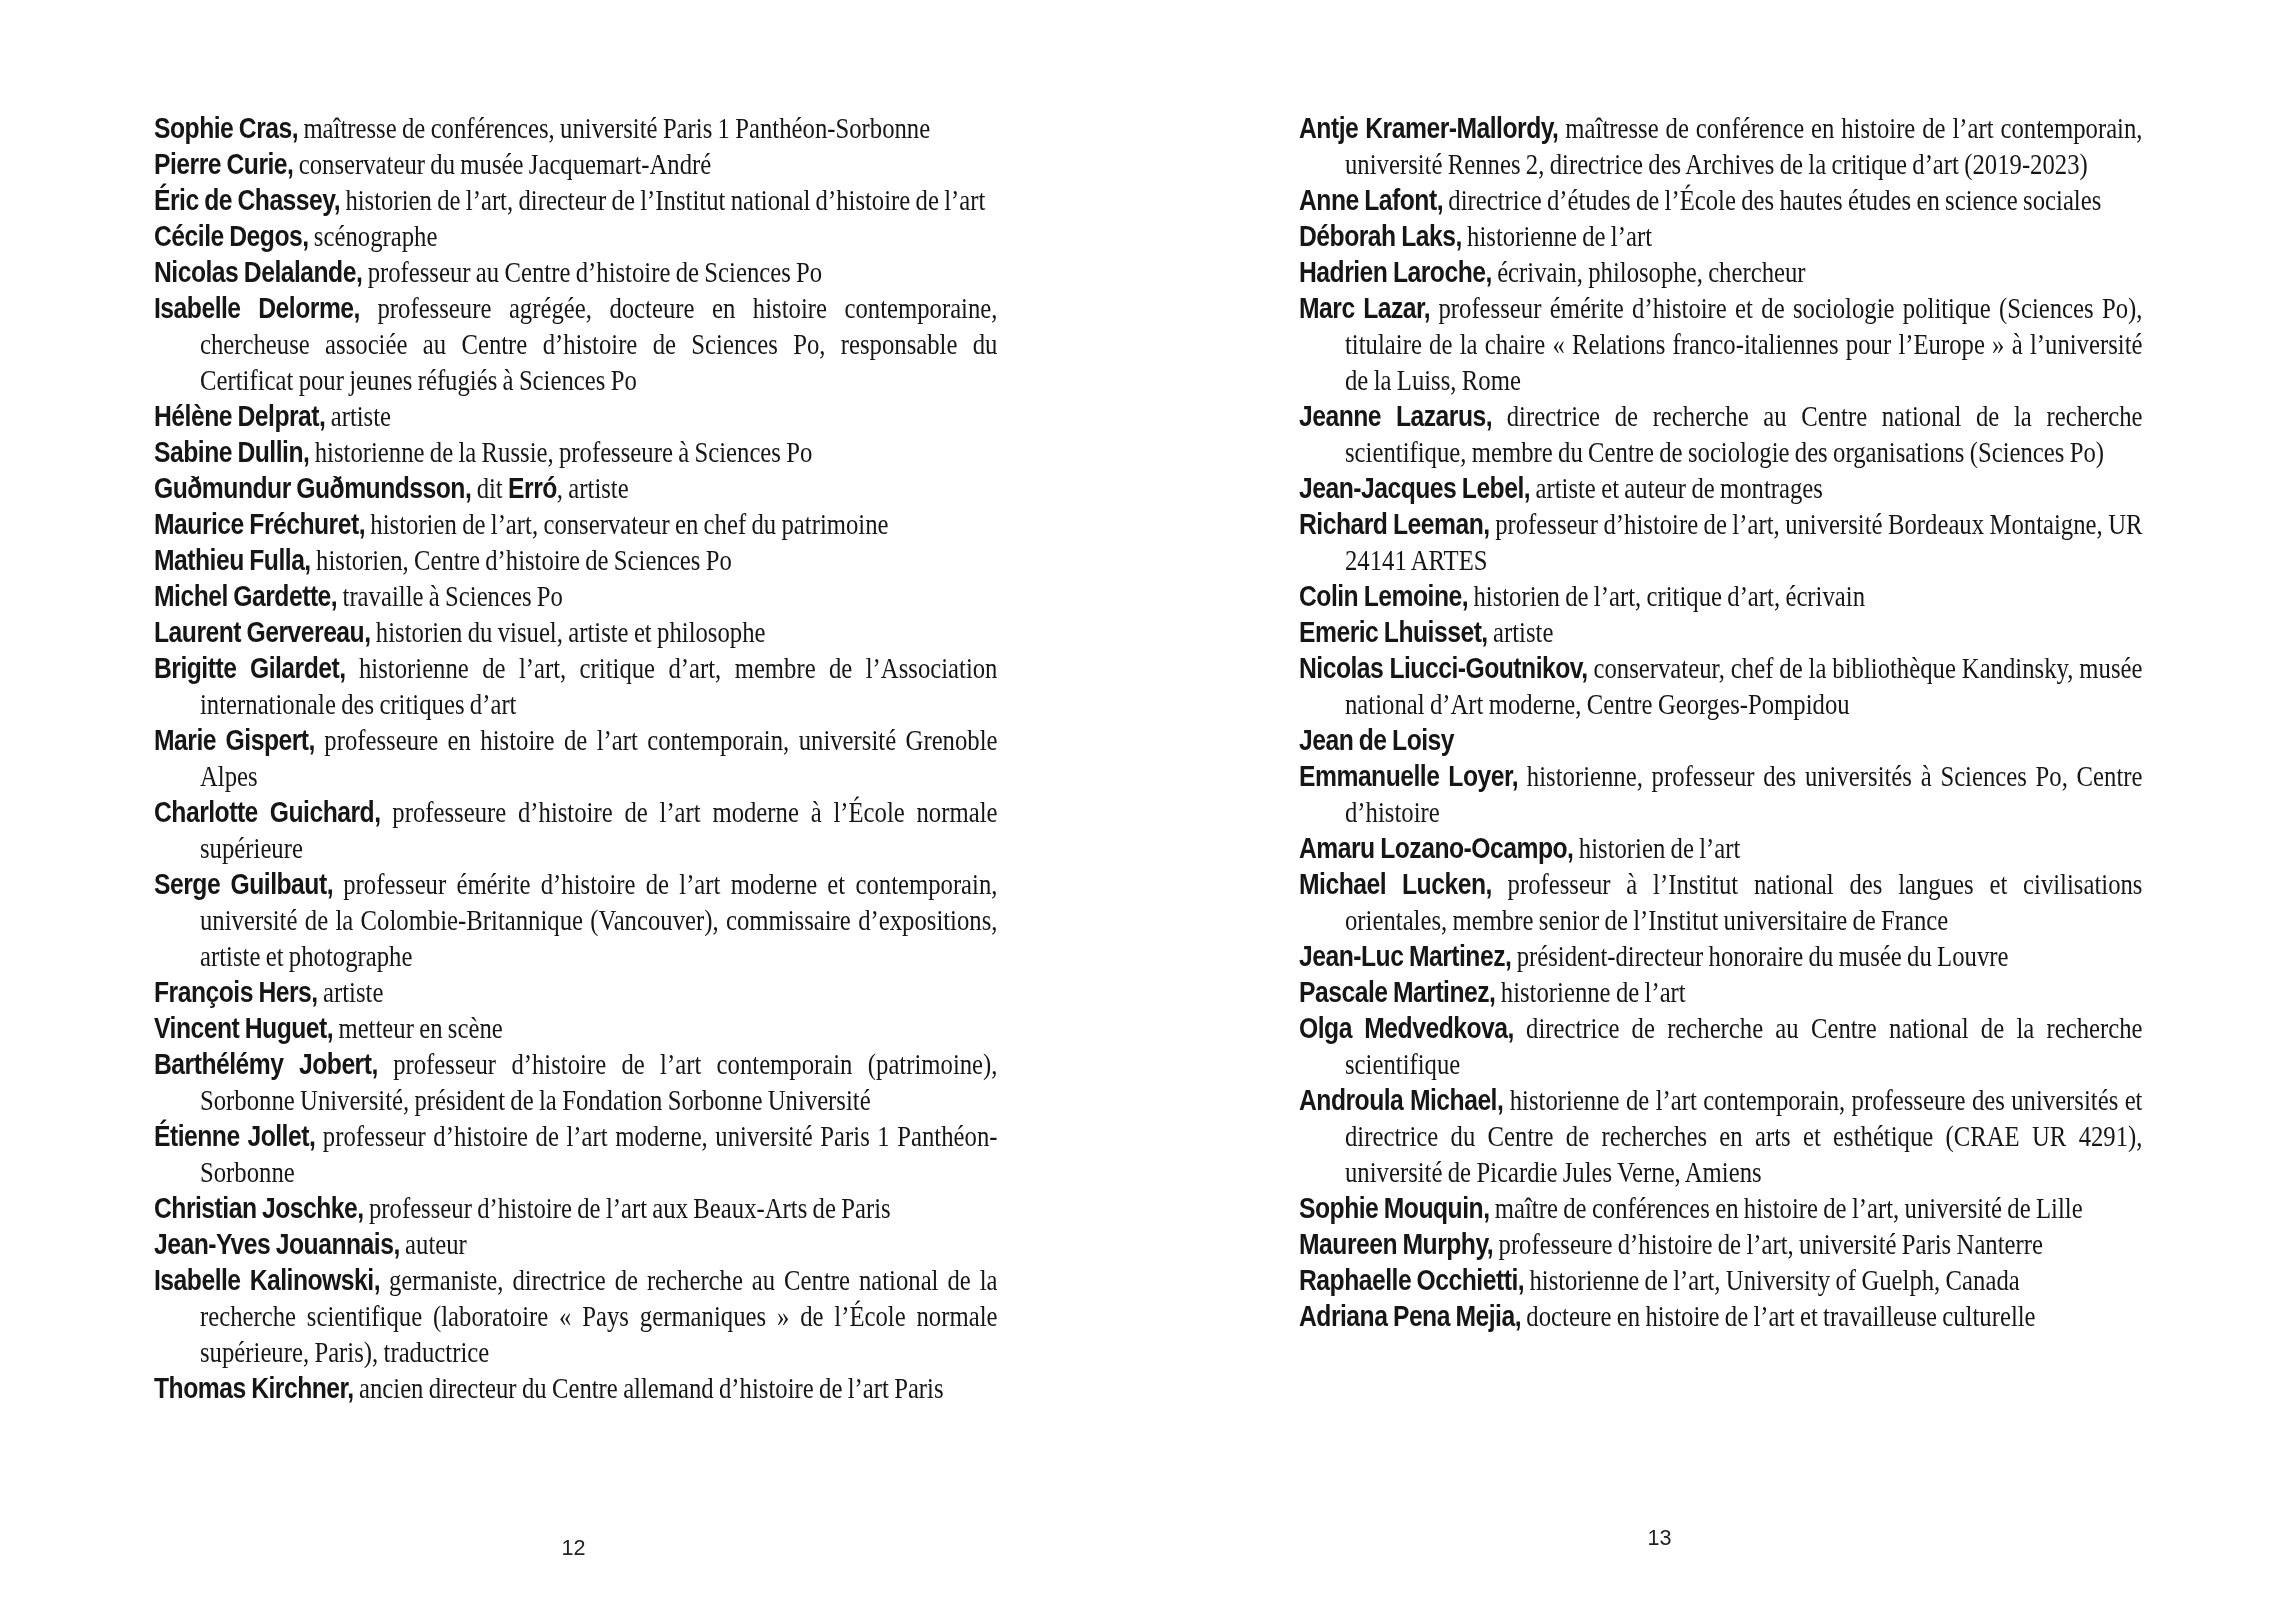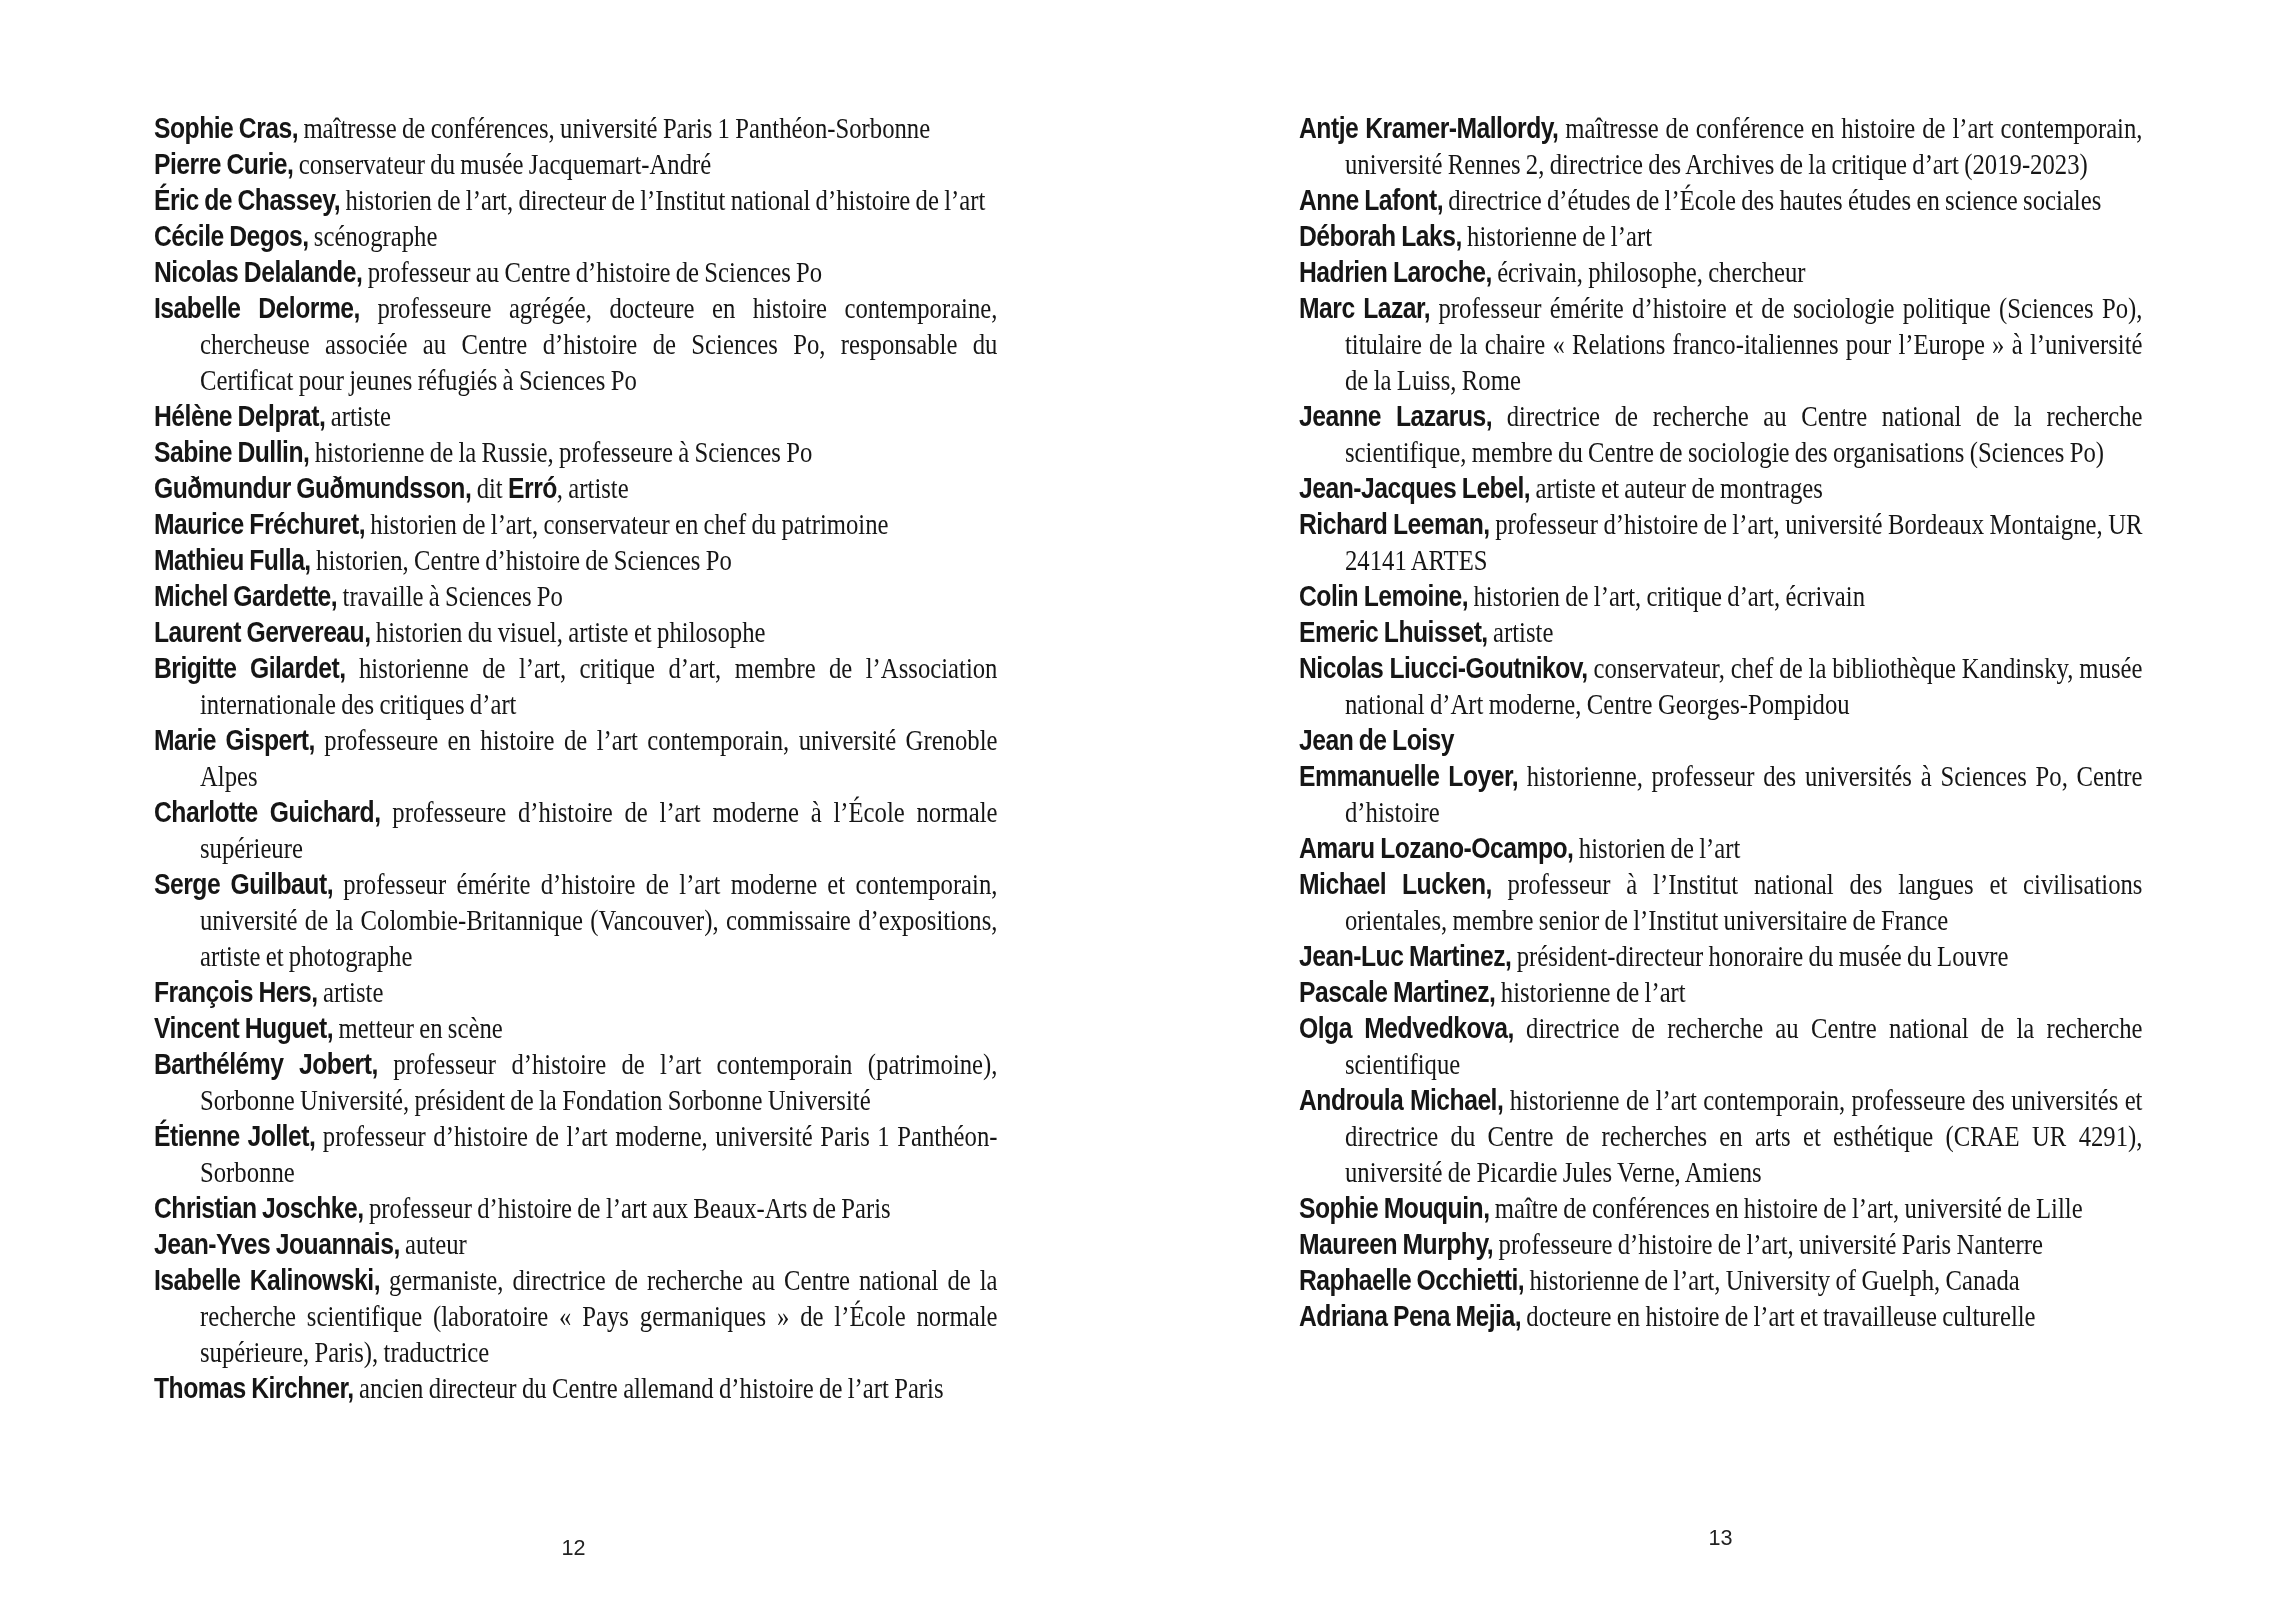--- a/index.html
+++ b/index.html
@@ -41,21 +41,21 @@
   .tx { font-weight: 400; }
   .pagenum {
     position: absolute;
     width: 843px;
     text-align: center;
     font-family: "Liberation Sans", sans-serif;
     font-size: 21.6px;
     color: #222222;
   }
   #pn-left  { left: 152px;  top: 1535px; }
-  #pn-right { left: 1299px; top: 1525px; }
+  #pn-right { left: 1238px; top: 1525px; }
 </style>
 </head>
 <body>
 
 <section class="page-col" id="col-left">
     <p class="entry"><span class="nm">Sophie Cras,</span><span class="tx"> maîtresse de conférences, université Paris 1 Panthéon-Sorbonne</span></p>
     <p class="entry"><span class="nm">Pierre Curie,</span><span class="tx"> conservateur du musée Jacquemart-André</span></p>
     <p class="entry"><span class="nm">Éric de Chassey,</span><span class="tx"> historien de l’art, directeur de l’Institut national d’histoire de l’art</span></p>
     <p class="entry"><span class="nm">Cécile Degos,</span><span class="tx"> scénographe</span></p>
     <p class="entry"><span class="nm">Nicolas Delalande,</span><span class="tx"> professeur au Centre d’histoire de Sciences Po</span></p>

